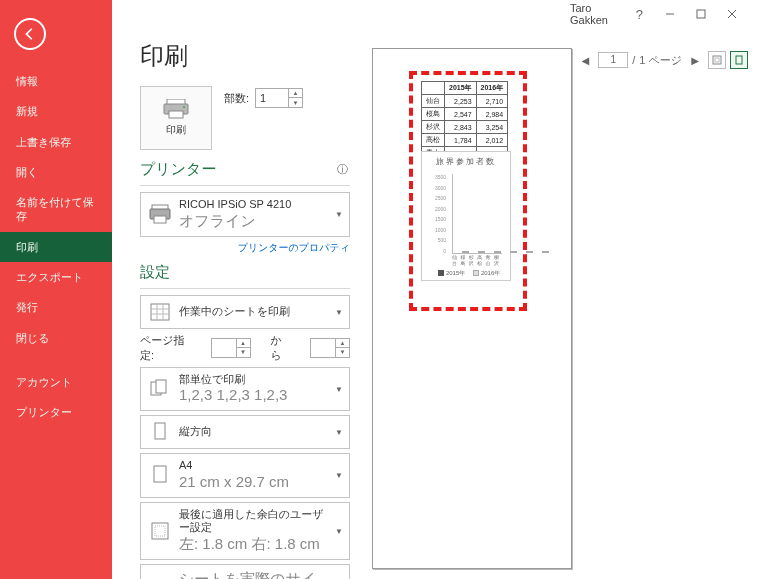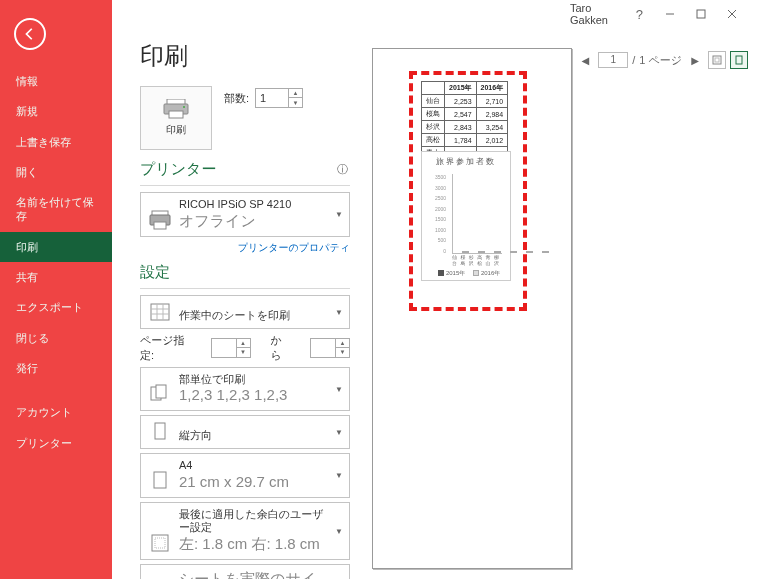--- a/index.html
+++ b/index.html
@@ -27,21 +27,21 @@
 .spin { width:48px; height:20px; border:1px solid #ababab; display:flex; align-items:center; background:#fff; }
 .spin span { flex:1; padding:0 4px; font-size:11px; }
 .spin .ar { width:14px; display:flex; flex-direction:column; border-left:1px solid #ababab; }
 .spin .ar div { height:9px; display:flex; align-items:center; justify-content:center; font-size:6px; color:#666; }
 .spin .ar div:first-child { border-bottom:1px solid #ababab; }
 
 .sect { font-size:15px; color:#217346; font-weight:400; margin:8px 0 6px; }
 .hr { height:1px; background:#d8d8d8; margin-bottom:6px; width:210px; }
 .refresh { position:absolute; right:12px; font-size:11px; color:#666; }
 
-.dd { width:210px; border:1px solid #c4c4c4; background:#fff; padding:5px 22px 5px 8px; position:relative; margin-bottom:4px; display:flex; gap:8px; align-items:flex-end; min-height:32px; }
+.dd { width:210px; border:1px solid #c4c4c4; background:#fff; padding:5px 22px 5px 8px; position:relative; margin-bottom:4px; display:flex; gap:8px; align-items:center; min-height:32px; }
 .dd .ic { width:22px; height:22px; flex-shrink:0; display:flex; align-items:center; justify-content:center; }
 .dd .tx { display:flex; flex-direction:column; line-height:1.25; }
 .dd .t1 { font-size:11px; color:#333; }
 .dd .t2 { font-size:15px; color:#888; }
 .dd .chev { position:absolute; right:6px; top:50%; transform:translateY(-50%); font-size:8px; color:#666; }
 .link { font-size:10px; color:#0066c0; text-align:right; width:210px; margin:2px 0 6px; }
 
 .range-row { display:flex; align-items:center; gap:20px; font-size:11px; color:#333; margin:0 0 4px; width:210px; }
 .range-row .spin { width:46px; }
 
@@ -99,24 +99,23 @@
         <path d="M10 2 L4 8 L10 14" fill="none" stroke="#fff" stroke-width="2"></path>
       </svg>
   </div>
   <div id="nav1">
       <div class="nav-item">情報</div>
       <div class="nav-item">新規</div>
       <div class="nav-item">上書き保存</div>
       <div class="nav-item">開く</div>
       <div class="nav-item">名前を付けて保存</div>
       <div class="nav-item sel">印刷</div>
-      <div class="nav-item">共有</div>
       <div class="nav-item">エクスポート</div>
+      <div class="nav-item">発行</div>
       <div class="nav-item">閉じる</div>
-      <div class="nav-item">発行</div>
     </div>
   <div class="nav-gap"></div>
   <div id="nav2">
       <div class="nav-item">アカウント</div>
       <div class="nav-item">プリンター</div>
     </div>
 </div>
 
 <div class="main">
   <div class="panel">

